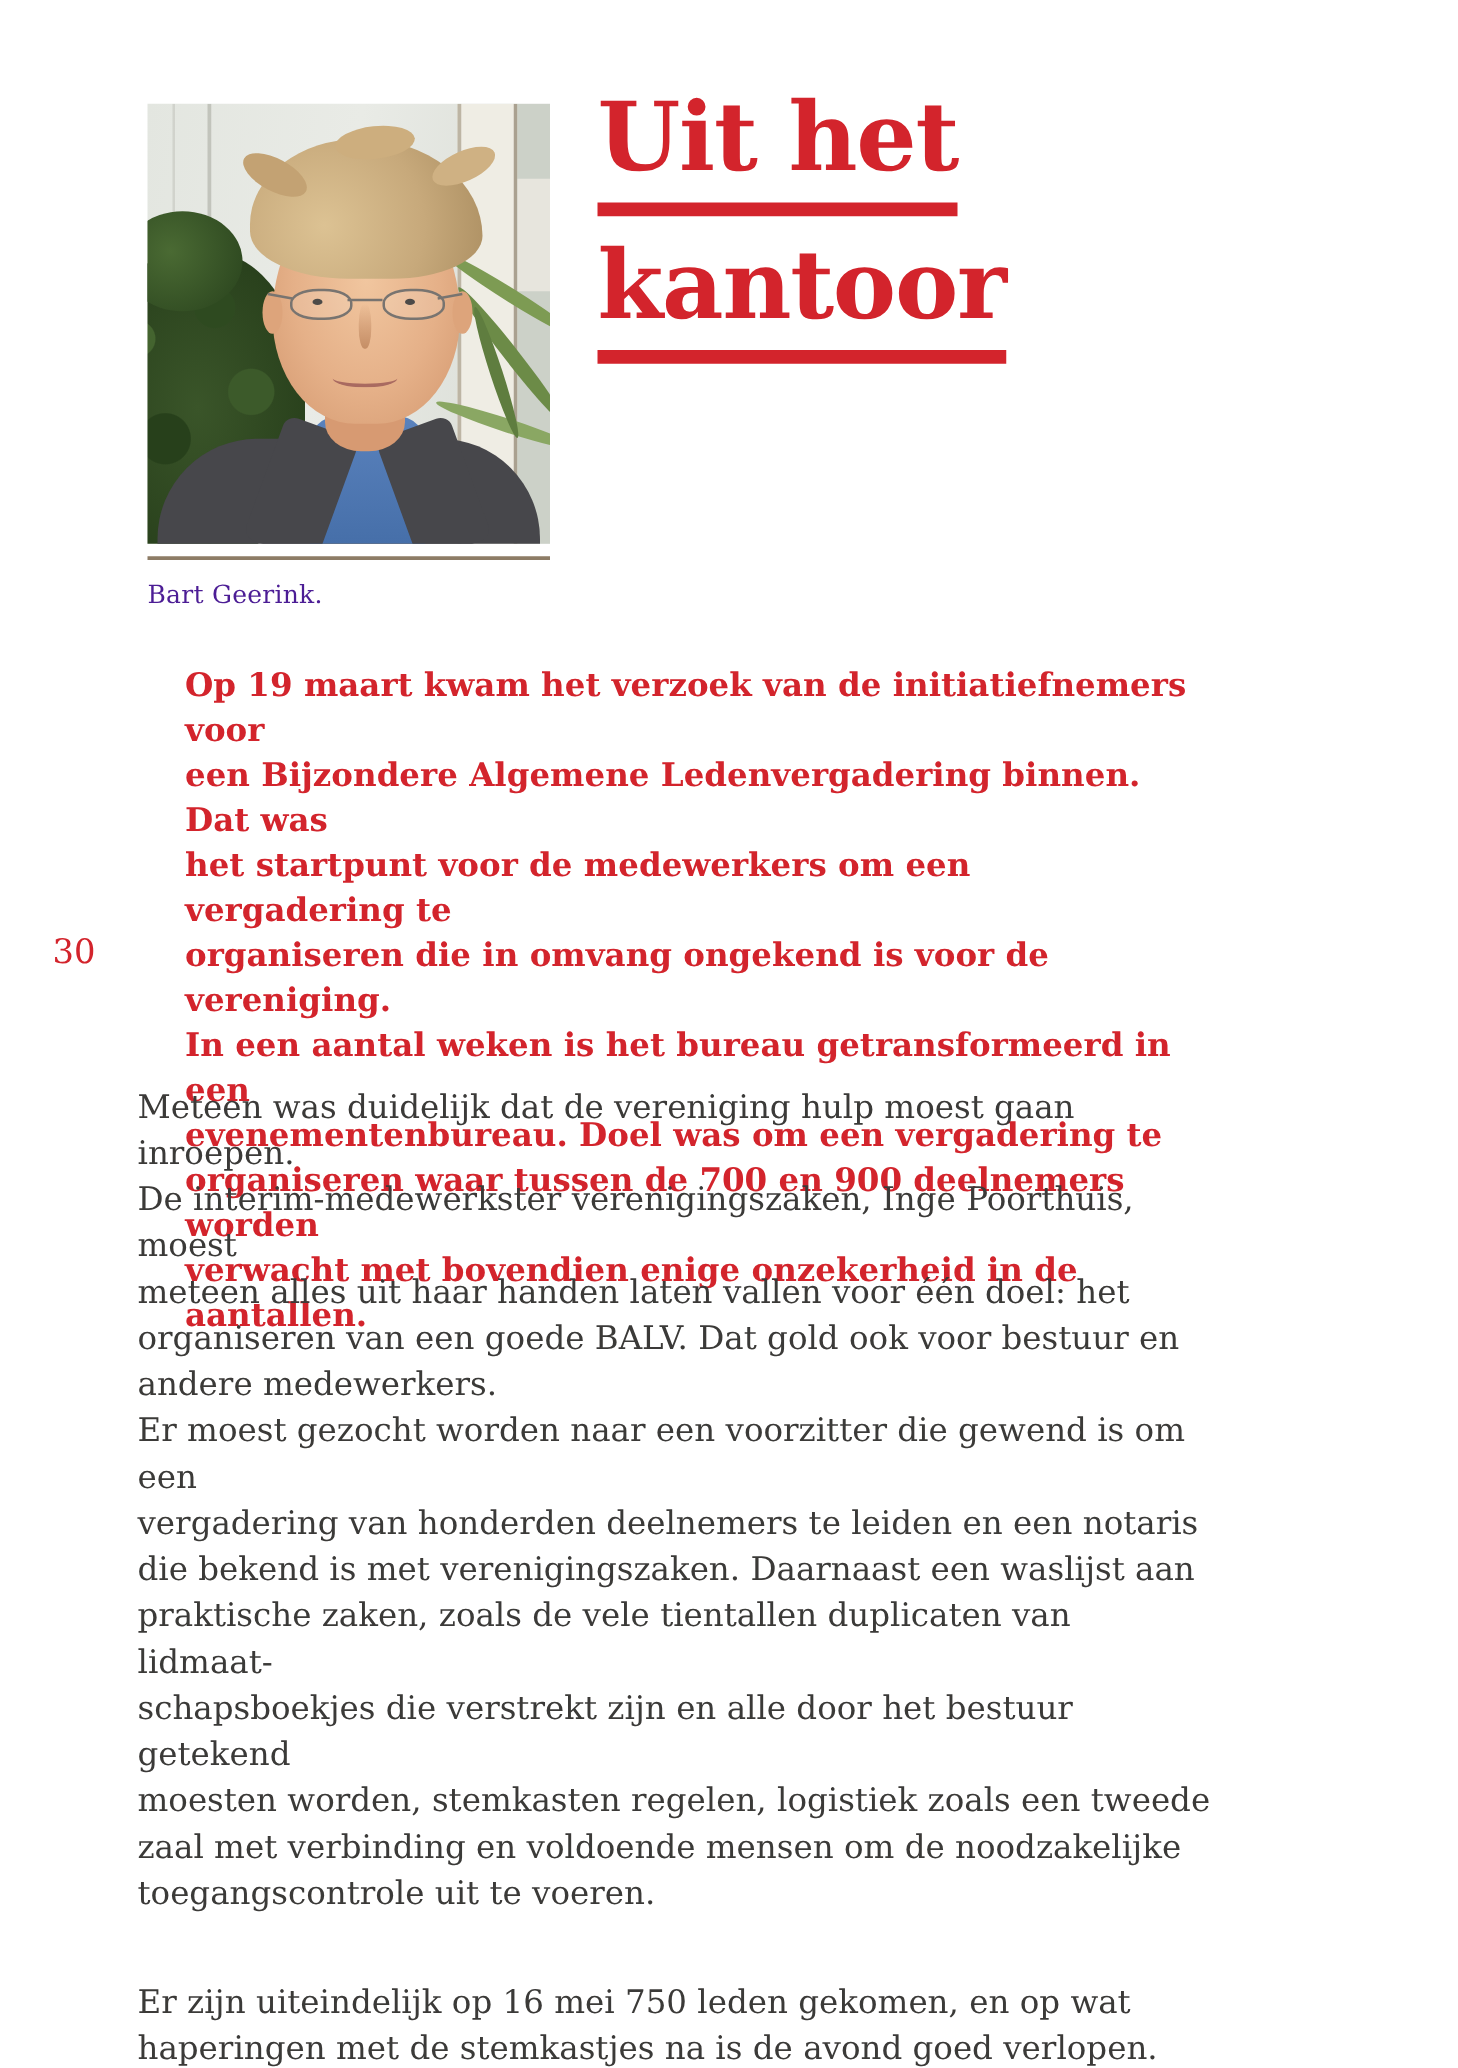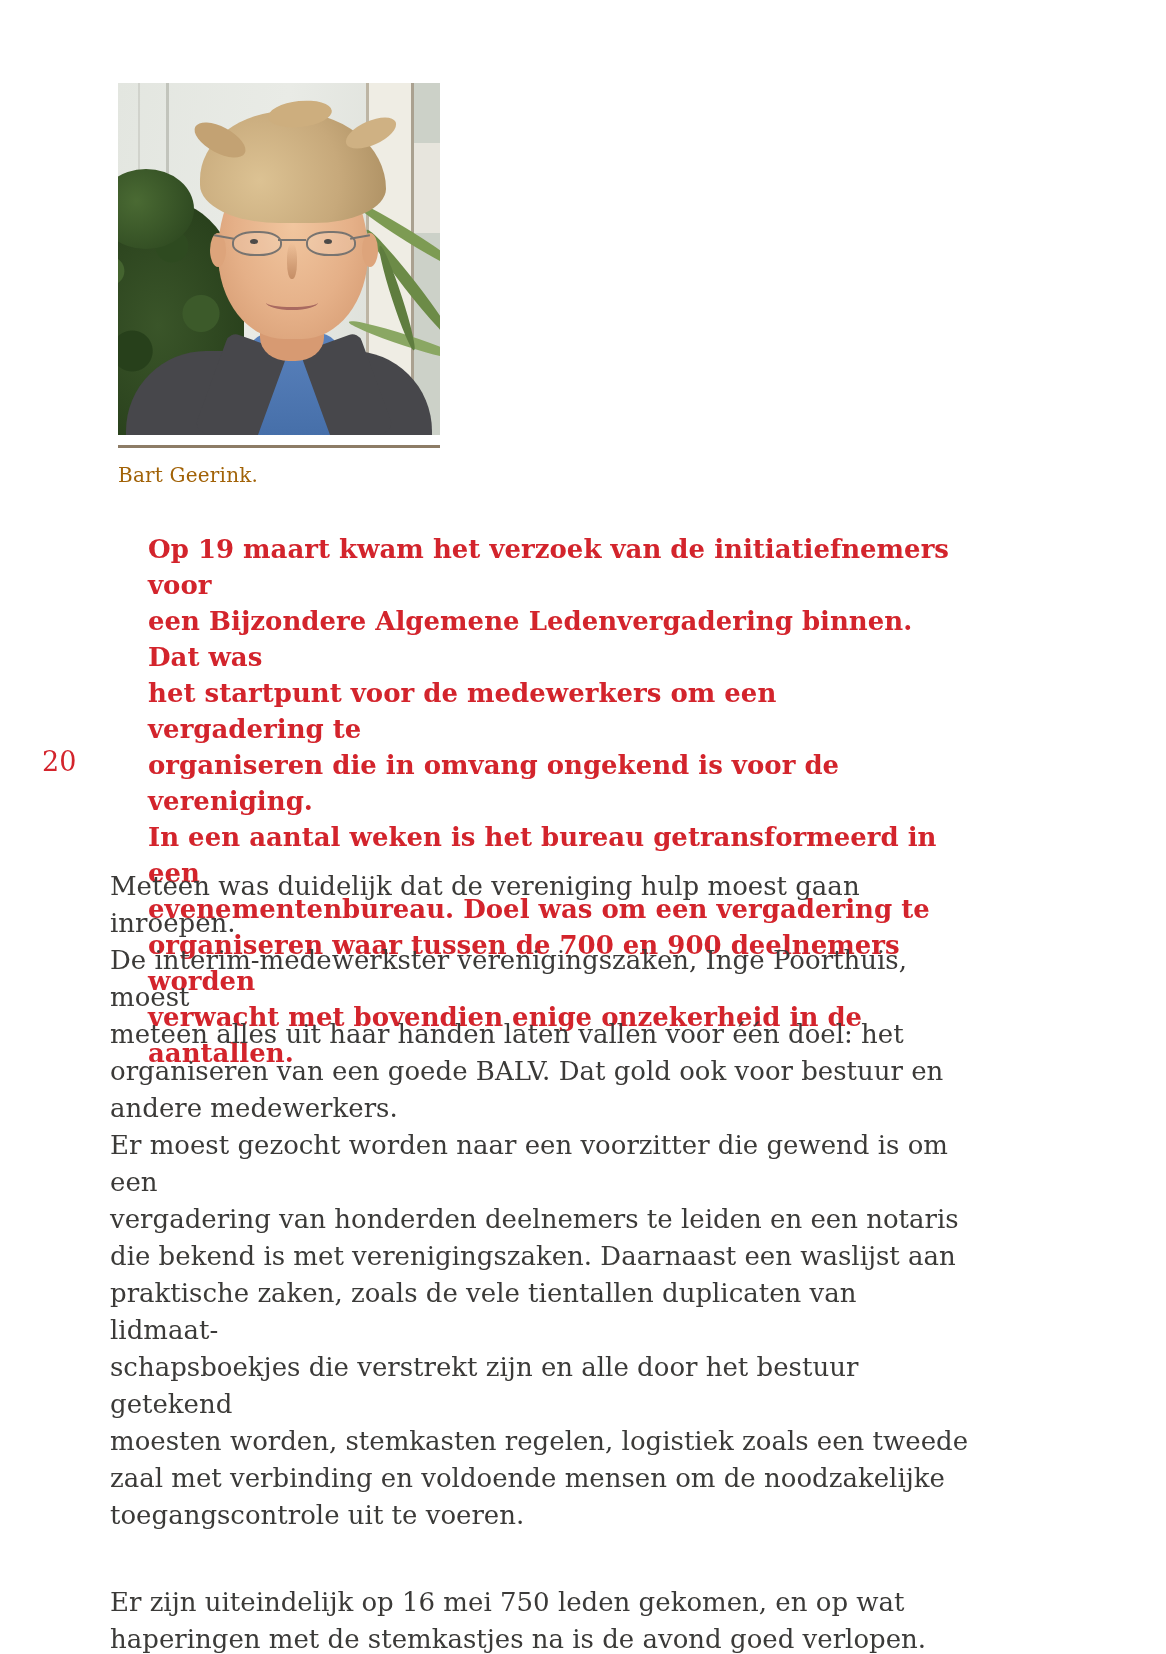--- a/index.html
+++ b/index.html
@@ -77,21 +77,21 @@
   .arm-r{left:232px;top:153px;width:20px;height:2px;background:#787470;transform:rotate(-10deg);}
   .eye-l{left:132px;top:156px;width:8px;height:5px;background:#4c4a48;border-radius:50%;}
   .eye-r{left:206px;top:156px;width:8px;height:5px;background:#4c4a48;border-radius:50%;}
   .nose{left:169px;top:160px;width:10px;height:36px;
     background:linear-gradient(rgba(197,142,102,0),#c58e66);border-radius:45%;}
   .mouth{left:148px;top:212px;width:52px;height:12px;
     border-bottom:3px solid #a96a60;border-radius:0 0 50% 50%;}
 
   
   .photo-rule{position:absolute;left:118px;top:445px;width:322px;height:3px;background:#8d7c66;}
-  .caption{position:absolute;left:118px;top:463px;font-size:20px;color:#a16207;letter-spacing:.2px;}
+  .caption{position:absolute;left:118px;top:463px;font-size:20px;color:#4c1d95;letter-spacing:.2px;}
 
   
   .title{position:absolute;left:478px;top:78px;color:#d3242c;}
   .title-row{display:block;}
   .title-line{
     display:inline-block;
     font-weight:bold;font-size:76px;line-height:64px;letter-spacing:-1px;
     padding-bottom:20px;border-bottom:11px solid #d3242c;margin-bottom:23px;
   }
 
@@ -150,22 +150,26 @@
     <div class="arm-r"></div>
     <div class="eye-l"></div>
     <div class="eye-r"></div>
     <div class="nose"></div>
     <div class="mouth"></div>
   </div>
 
   <div class="photo-rule"></div>
   <div class="caption">Bart Geerink.</div>
 
+  <div class="title">
+    <span class="title-row"><span class="title-line">Uit het</span></span>
+    <span class="title-row"><span class="title-line">kantoor</span></span>
+  </div>
 
-  <div class="page-number">20</div>
+  <div class="page-number">30</div>
 
   <div class="intro">Op 19 maart kwam het verzoek van de initiatiefnemers voor
 een Bijzondere Algemene Ledenvergadering binnen. Dat was
 het startpunt voor de medewerkers om een vergadering te
 organiseren die in omvang ongekend is voor de vereniging.
 In een aantal weken is het bureau getransformeerd in een
 evenementenbureau. Doel was om een vergadering te
 organiseren waar tussen de 700 en 900 deelnemers worden
 verwacht met bovendien enige onzekerheid in de aantallen.</div>
 

